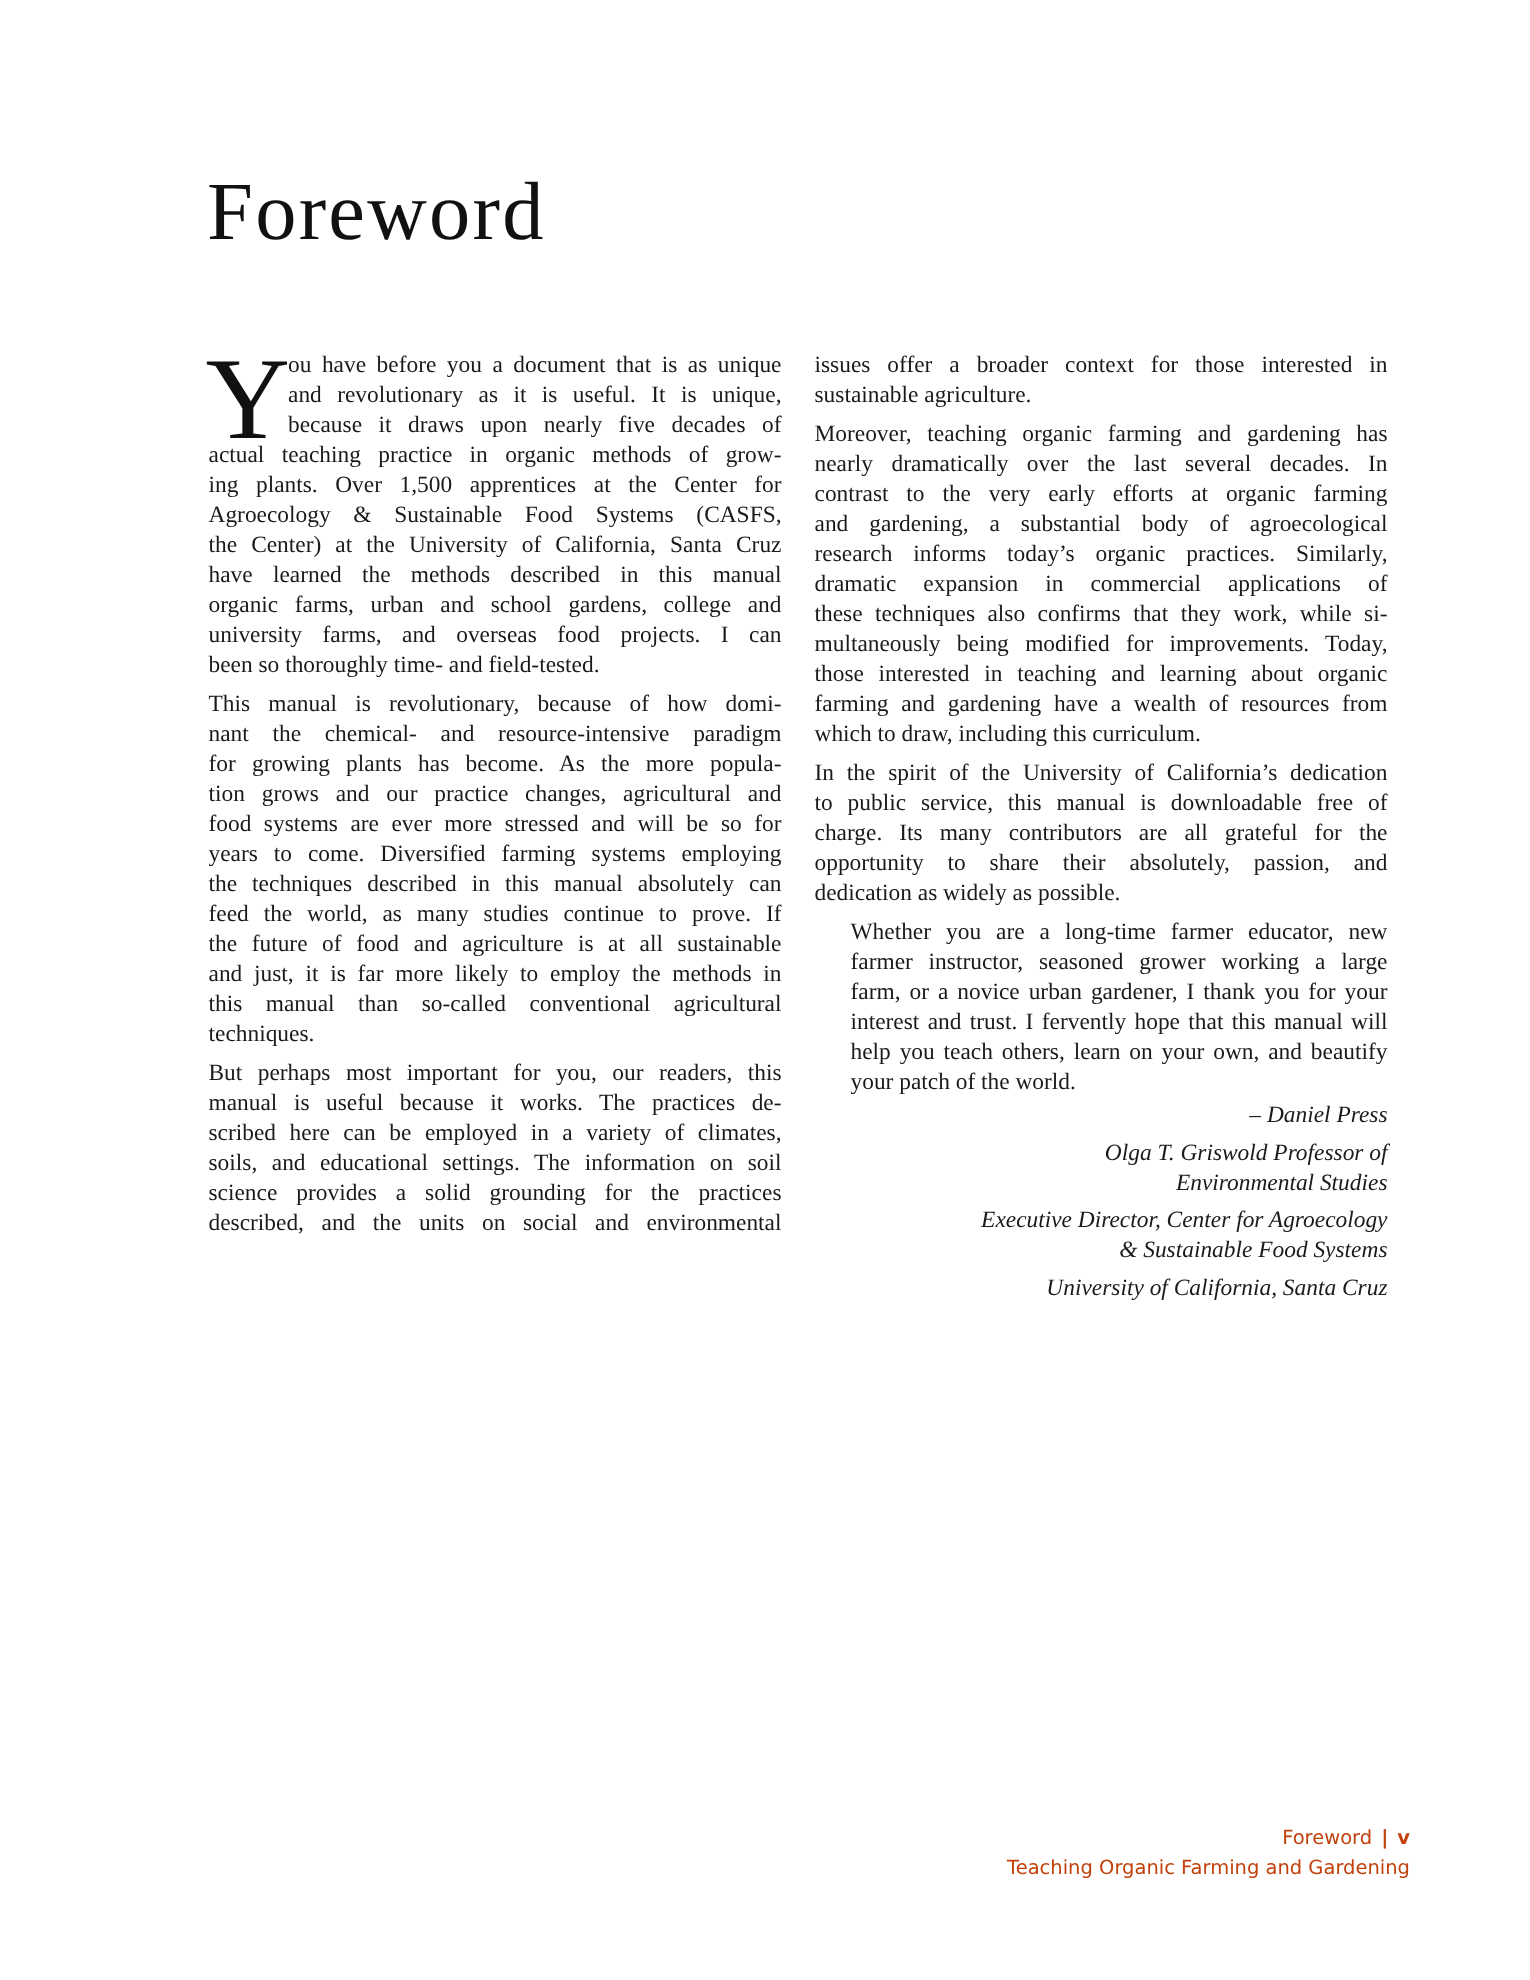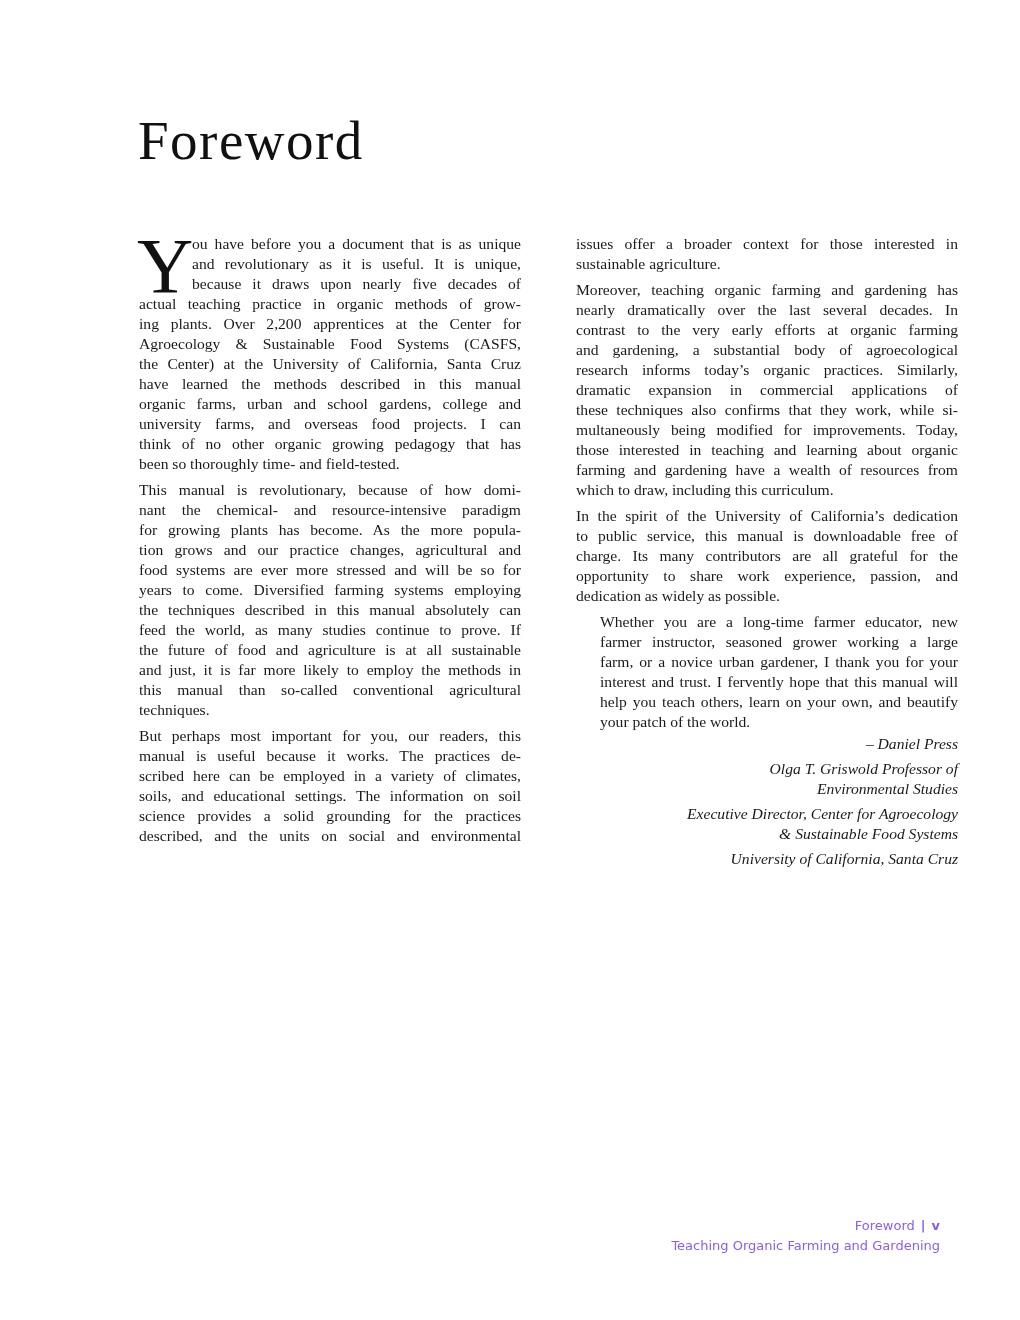--- a/index.html
+++ b/index.html
@@ -26,21 +26,21 @@
       line-height: 1.2;
       color: #111;
     }
     .column {
       position: absolute;
       top: 234px;
       width: 382px;
       font-size: 15.6px;
     }
     .col-left { left: 139px; }
-    .col-right { left: 576px; }
+    .col-right { left: 543px; }
     .para {
       margin: 0 0 6px 0;
     }
     .line {
       display: block;
       height: 20px;
       line-height: 20px;
       white-space: nowrap;
       text-align: justify;
       text-align-last: justify;
@@ -75,21 +75,21 @@
       white-space: nowrap;
       text-align: right;
     }
     .footer {
       position: absolute;
       right: 80px;
       top: 1216px;
       text-align: right;
       font-family: "DejaVu Sans", "Liberation Sans", sans-serif;
       font-size: 13px;
-      color: #8b5cf6;
+      color: #c2410c;
       line-height: 20px;
     }
     .footer .sep {
       font-weight: bold;
       margin: 0 6px;
     }
     .footer .pagenum {
       font-weight: bold;
     }
   </style>
@@ -98,27 +98,26 @@
 
 <h1 class="page-title">Foreword</h1>
 
 <div class="column col-left">
   <div class="para" style="position:relative;">
     <span class="dropcap">Y</span>
     <span class="line indent">ou have before you a document that is as unique</span>
     <span class="line indent">and revolutionary as it is useful. It is unique,</span>
     <span class="line indent">because it draws upon nearly five decades of</span>
     <span class="line">actual teaching practice in organic methods of grow-</span>
-    <span class="line">ing plants. Over 2,200 apprentices at the Center for</span>
+    <span class="line">ing plants. Over 1,500 apprentices at the Center for</span>
     <span class="line">Agroecology &amp; Sustainable Food Systems (CASFS,</span>
     <span class="line">the Center) at the University of California, Santa Cruz</span>
     <span class="line">have learned the methods described in this manual</span>
     <span class="line">organic farms, urban and school gardens, college and</span>
     <span class="line">university farms, and overseas food projects. I can</span>
-    <span class="line">think of no other organic growing pedagogy that has</span>
     <span class="line last">been so thoroughly time- and field-tested.</span>
   </div>
 
   <div class="para">
     <span class="line">This manual is revolutionary, because of how domi-</span>
     <span class="line">nant the chemical- and resource-intensive paradigm</span>
     <span class="line">for growing plants has become. As the more popula-</span>
     <span class="line">tion grows and our practice changes, agricultural and</span>
     <span class="line">food systems are ever more stressed and will be so for</span>
     <span class="line">years to come. Diversified farming systems employing</span>
@@ -157,21 +156,21 @@
     <span class="line">multaneously being modified for improvements. Today,</span>
     <span class="line">those interested in teaching and learning about organic</span>
     <span class="line">farming and gardening have a wealth of resources from</span>
     <span class="line last">which to draw, including this curriculum.</span>
   </div>
 
   <div class="para">
     <span class="line">In the spirit of the University of California’s dedication</span>
     <span class="line">to public service, this manual is downloadable free of</span>
     <span class="line">charge. Its many contributors are all grateful for the</span>
-    <span class="line">opportunity to share work experience, passion, and</span>
+    <span class="line">opportunity to share their absolutely, passion, and</span>
     <span class="line last">dedication as widely as possible.</span>
   </div>
 
   <div class="para" style="margin-bottom:2px;margin-left:24px;">
     <span class="line">Whether you are a long-time farmer educator, new</span>
     <span class="line">farmer instructor, seasoned grower working a large</span>
     <span class="line">farm, or a novice urban gardener, I thank you for your</span>
     <span class="line">interest and trust. I fervently hope that this manual will</span>
     <span class="line">help you teach others, learn on your own, and beautify</span>
     <span class="line last">your patch of the world.</span>

